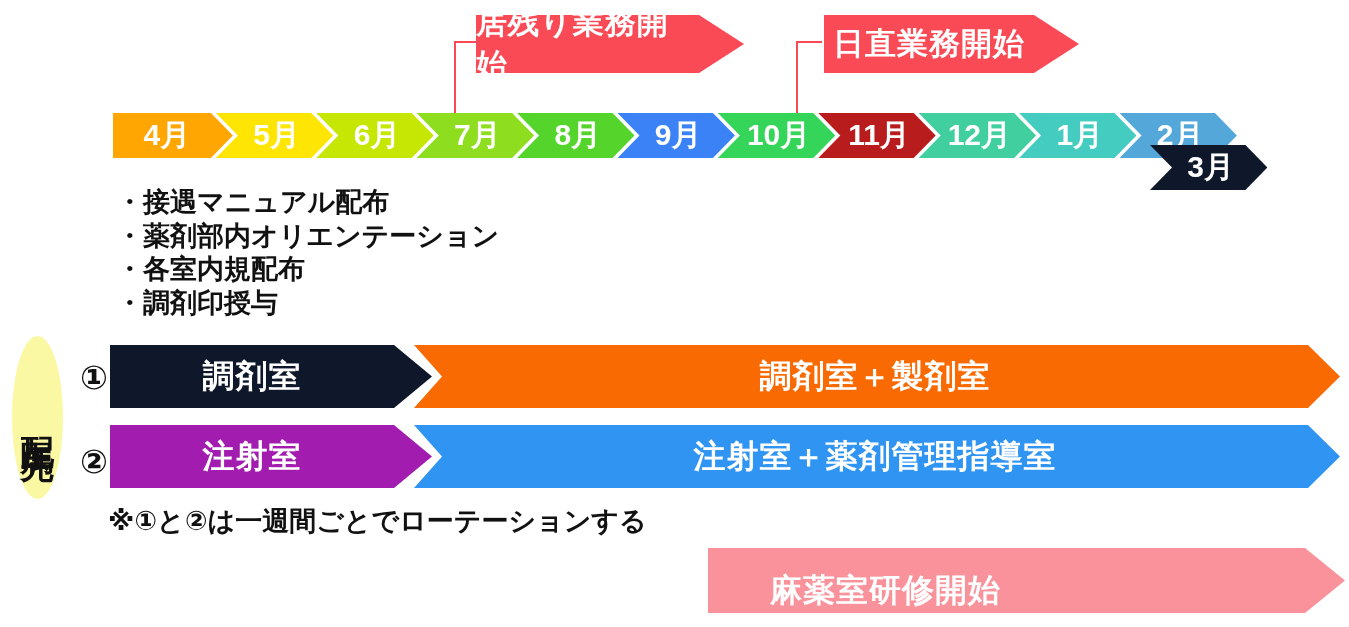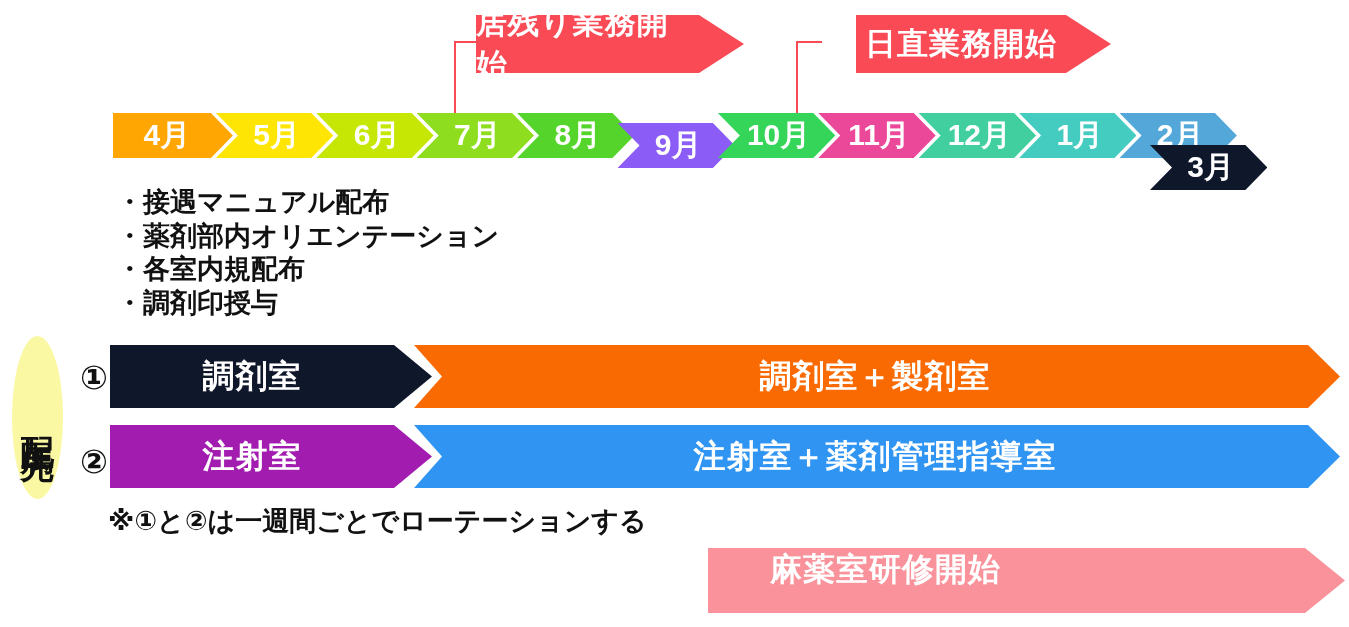--- a/index.html
+++ b/index.html
@@ -40,37 +40,37 @@
   .row-num{position:absolute;color:#111;font-size:33px;line-height:33px;}
   .bar{
     position:absolute;height:63px;display:flex;align-items:center;justify-content:center;
     color:#fff;font-size:32px;letter-spacing:1px;box-sizing:border-box;white-space:nowrap;
   }
   .bar.head{clip-path:polygon(0 0,calc(100% - 38px) 0,100% 50%,calc(100% - 38px) 100%,0 100%);padding-right:38px;}
   .bar.tail{clip-path:polygon(0 0,calc(100% - 32px) 0,100% 50%,calc(100% - 32px) 100%,0 100%,28px 50%);padding-left:28px;padding-right:32px;}
   .note{position:absolute;left:108px;top:503px;color:#111;font-size:27px;white-space:nowrap;}
   
   .narco{
-    position:absolute;left:708px;top:548px;width:637px;height:65px;display:flex;align-items:flex-start;
+    position:absolute;left:708px;top:548px;width:637px;height:65px;display:flex;align-items:flex-end;
     color:#fff;font-size:32px;letter-spacing:1px;padding-left:62px;box-sizing:border-box;white-space:nowrap;
     clip-path:polygon(0 0,calc(100% - 40px) 0,100% 50%,calc(100% - 40px) 100%,0 100%);
   }
 </style>
 </head>
 <body>
 
 <div class="canvas">
 
   <div class="callout" style="left: 476px; width: 268px; background: rgb(250, 74, 85);">
     <span>居残り業務開始</span>
   </div>
   <div class="connector" style="left: 454px; top: 41px; width: 24px; height: 2px; background: rgb(250, 74, 85);"></div>
   <div class="connector" style="left: 454px; top: 41px; width: 2px; height: 73px; background: rgb(250, 74, 85);"></div>
 
-  <div class="callout" style="left: 856px; width: 255px; background: rgb(250, 74, 85); font-family: Liberation Mono, monospace;">
+  <div class="callout" style="left: 824px; width: 255px; background: rgb(250, 74, 85); font-family: Liberation Mono, monospace;">
     <span>日直業務開始</span>
   </div>
   <div class="connector" style="left: 796px; top: 41px; width: 26px; height: 2px; background: rgb(250, 74, 85);"></div>
   <div class="connector" style="left: 796px; top: 41px; width: 2px; height: 73px; background: rgb(250, 74, 85);"></div>
 
   <div>
       <div class="chevron first" style="left: 113px; width: 119.9px; background: rgb(255, 166, 2);">
         <span>4月</span>
       </div>
       <div class="chevron" style="left: 215.9px; width: 117.4px; background: rgb(254, 229, 3);">
@@ -78,27 +78,27 @@
       </div>
       <div class="chevron" style="left: 316.3px; width: 117.4px; background: rgb(198, 231, 3);">
         <span>6月</span>
       </div>
       <div class="chevron" style="left: 416.7px; width: 117.4px; background: rgb(142, 221, 30);">
         <span>7月</span>
       </div>
       <div class="chevron" style="left: 517.1px; width: 117.4px; background: rgb(85, 213, 43);">
         <span>8月</span>
       </div>
-      <div class="chevron" style="left: 617.5px; width: 117.4px; background: #8b5cf6; margin-top: 10px;">
+      <div class="chevron" style="left: 617.5px; width: 117.4px; background: #3b82f6;">
         <span>9月</span>
       </div>
       <div class="chevron" style="left: 717.9px; width: 117.4px; background: rgb(53, 213, 90);">
         <span>10月</span>
       </div>
-      <div class="chevron" style="left: 818.3px; width: 117.4px; background: #ec4899;">
+      <div class="chevron" style="left: 818.3px; width: 117.4px; background: #b91c1c;">
         <span>11月</span>
       </div>
       <div class="chevron" style="left: 918.7px; width: 117.4px; background: rgb(65, 207, 160);">
         <span>12月</span>
       </div>
       <div class="chevron" style="left: 1019.1px; width: 117.4px; background: rgb(68, 204, 192);">
         <span>1月</span>
       </div>
       <div class="chevron" style="left: 1119.5px; width: 117.4px; background: rgb(84, 168, 217);">
         <span>2月</span>

